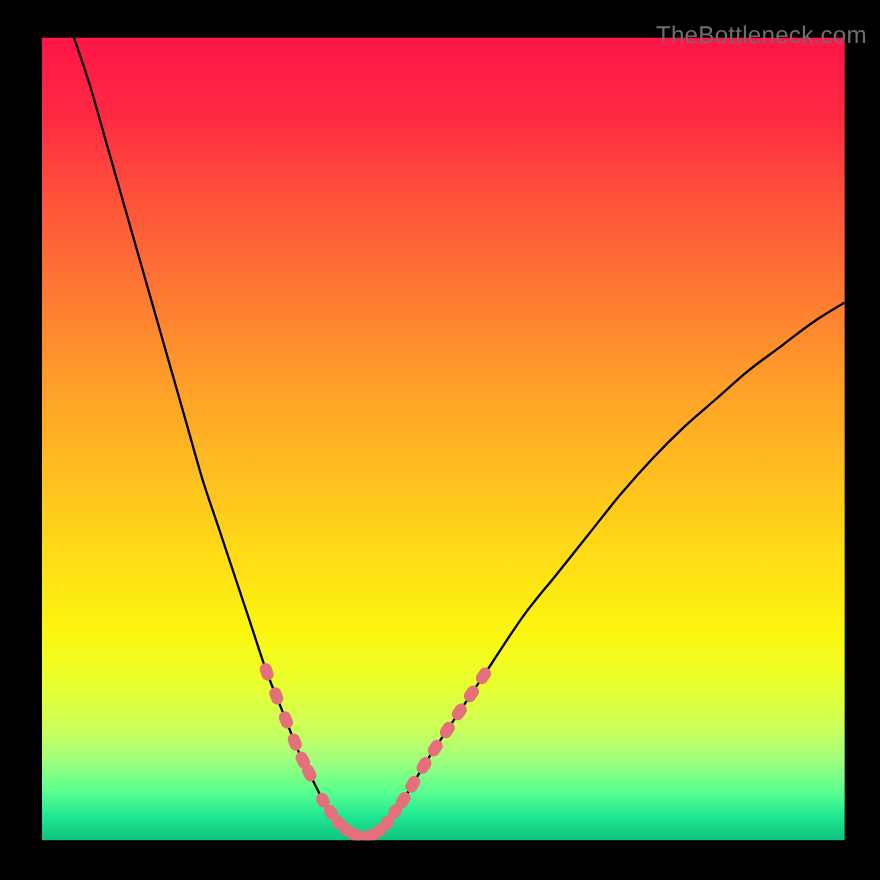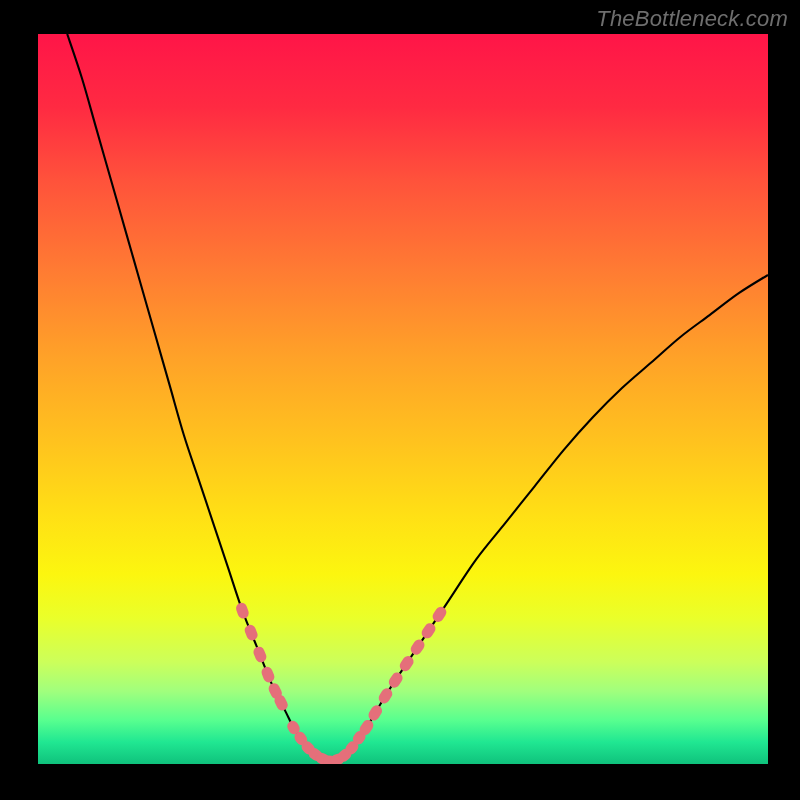--- a/index.html
+++ b/index.html
@@ -1,27 +1,26 @@
 <!DOCTYPE html>
 <html><head>
 <meta charset="utf-8">
 <style>
   * { margin: 0; padding: 0; box-sizing: border-box; }
   html, body { width: 800px; height: 800px; overflow: hidden; background: #000; font-family: Arial, sans-serif; }
   .container { width: 800px; height: 800px; position: relative; background: #000; }
   .watermark {
     position: absolute;
-    top: 6px;
+    top: 19px;
     right: 12px;
     color: #6e6e6e;
     font-size: 22px;
     font-weight: 400;
     letter-spacing: 0.2px;
     z-index: 10;
-    font-style: italic;
   }
   .plot-area {
     position: absolute;
     left: 38px;
     top: 34px;
     width: 730px;
     height: 730px;
     overflow: hidden;
   }
   .gradient-bg {

